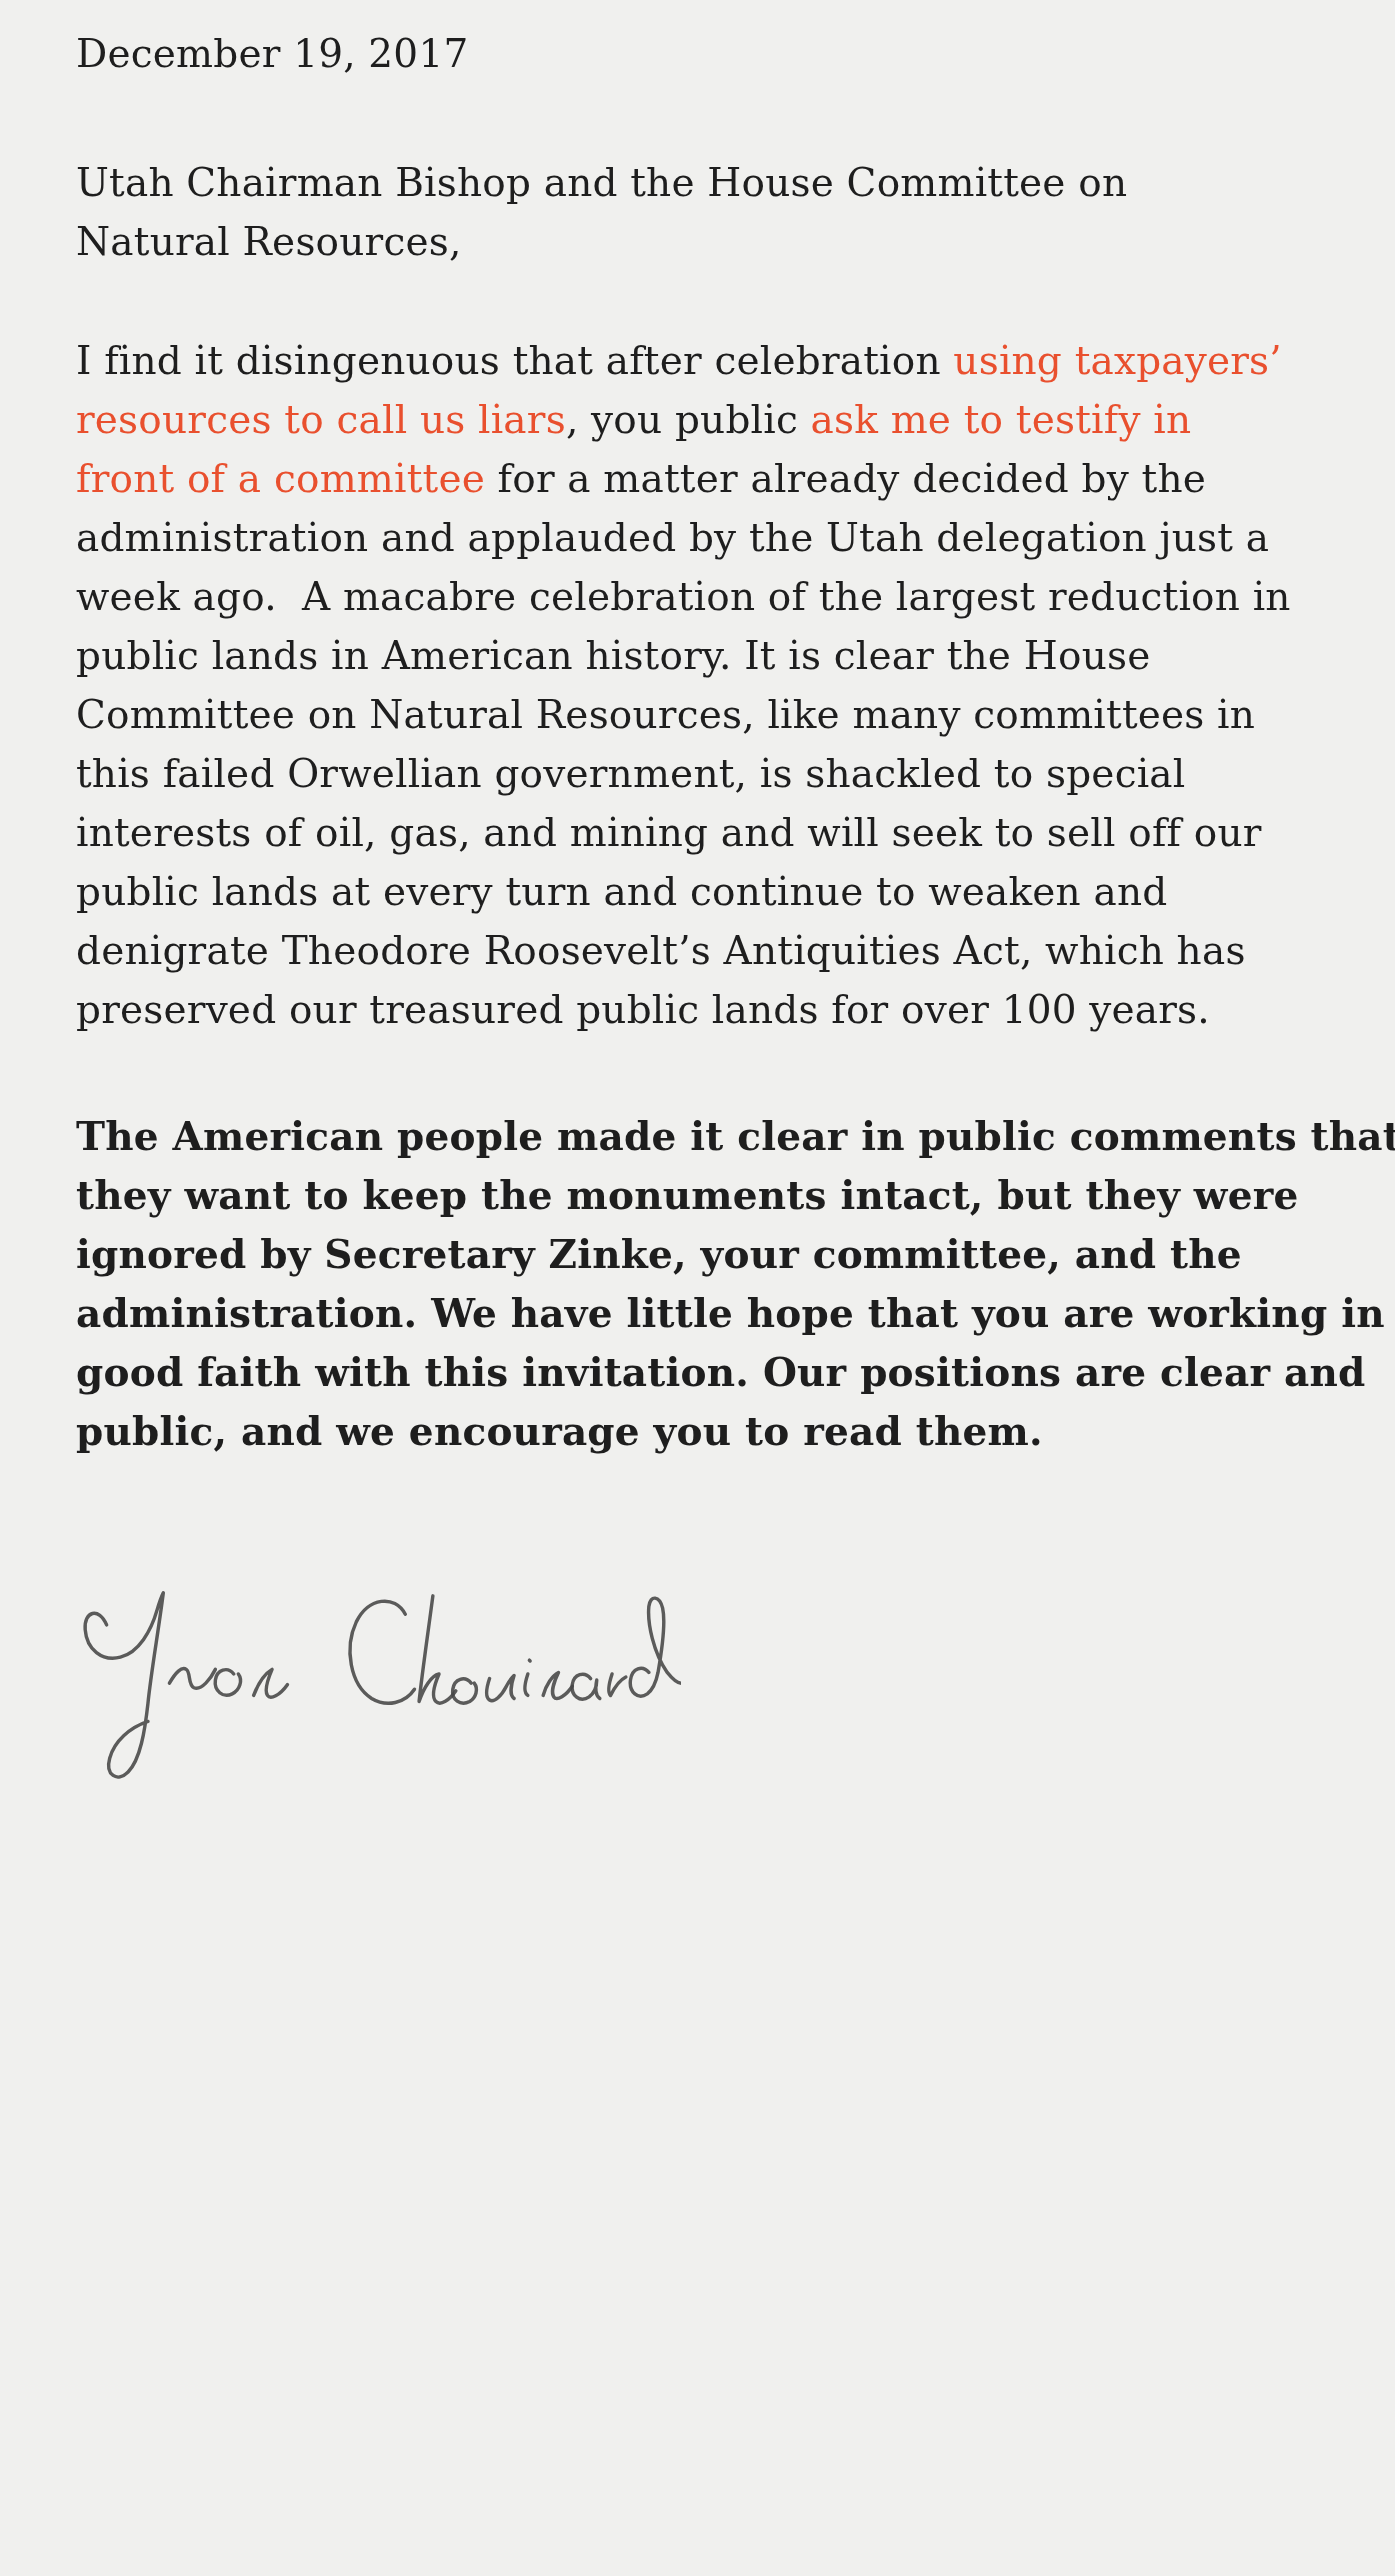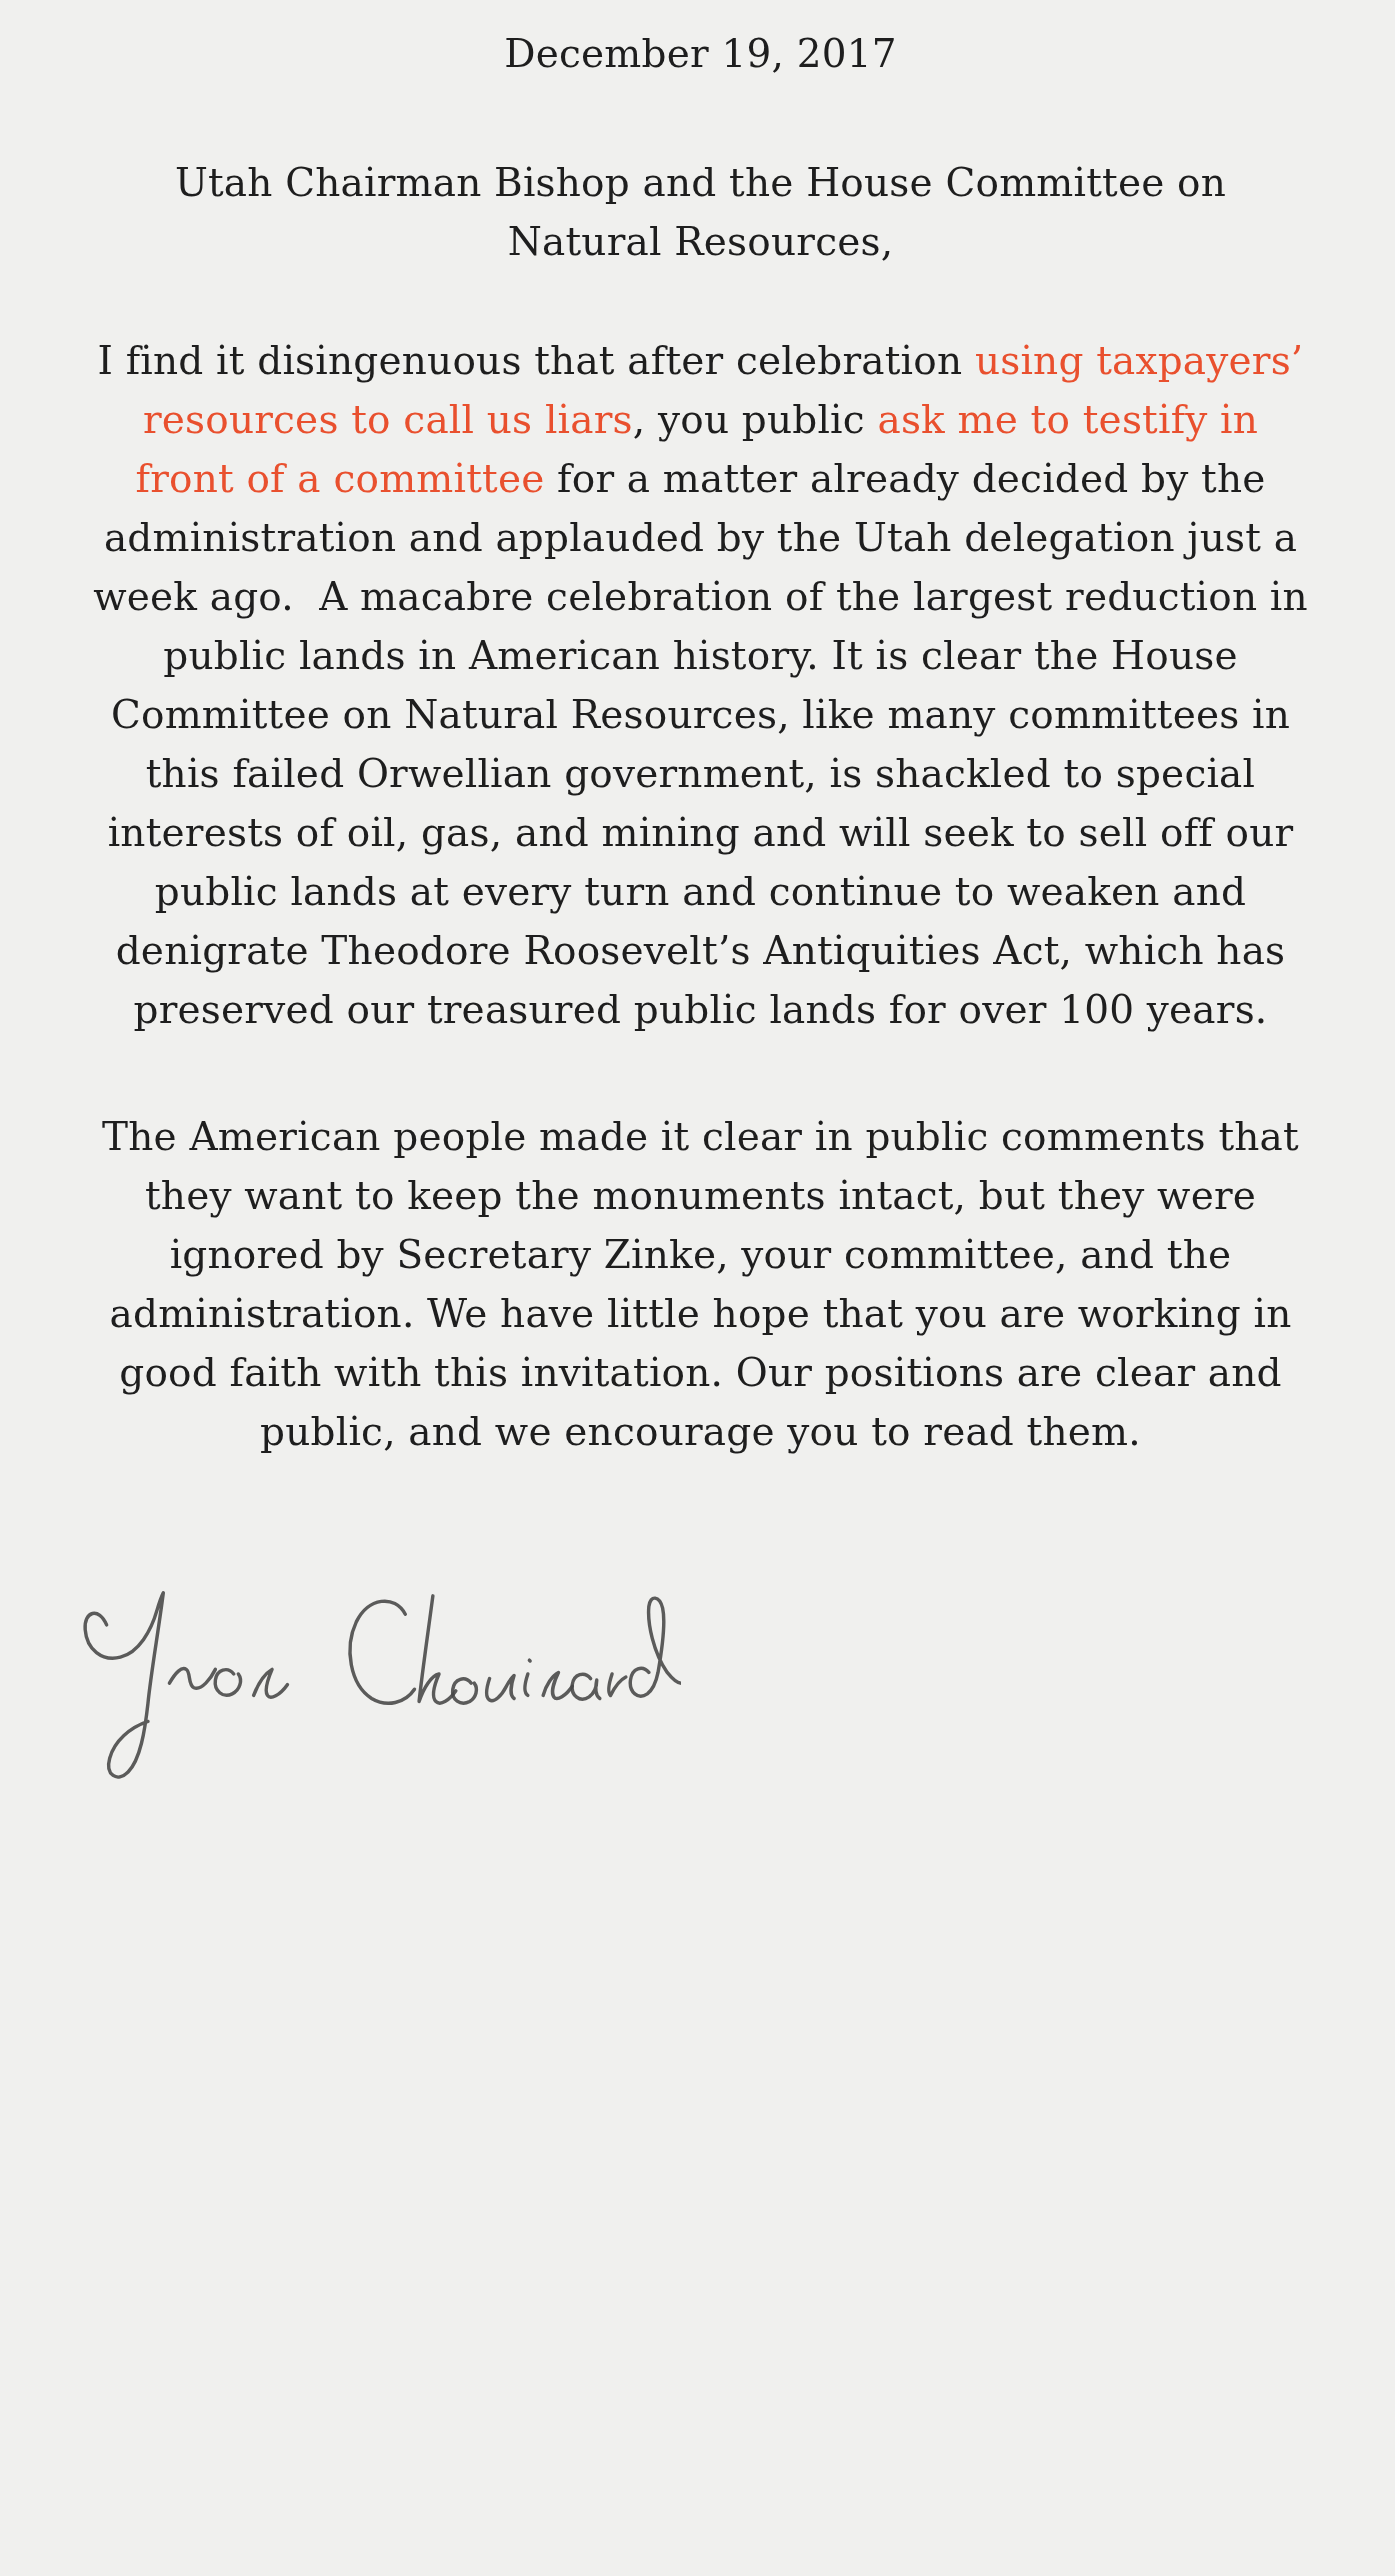--- a/index.html
+++ b/index.html
@@ -16,27 +16,26 @@
     font-size: 39px;
     line-height: 59px;
     padding: 24px 70px 0 76px;
     overflow: hidden;
   }
   .letter { width: 100%; }
   .block {
     margin: 0 0 60px 0;
     white-space: pre;          
     letter-spacing: 0.2px;
-    text-align: center;
   }
   .date-block     { margin-bottom: 70px; }
   .address-block  { margin-bottom: 59px; }
   .salutation     { margin-bottom: 60px; }
   .para-1         { margin-bottom: 68px; }
-  .para-2         { margin-bottom: 72px; }
+  .para-2         { margin-bottom: 72px; font-weight: bold; }
   .closing        { margin-bottom: 45px; }
   .link { color: #e9502e; cursor: pointer; }
   .signature-wrap { margin: 0 0 87px 0; }
   .signature-wrap svg { display: block; }
   .signature-stroke {
     fill: none;
     stroke: #454545;
     stroke-width: 4.5;
     stroke-linecap: round;
     stroke-linejoin: round;

